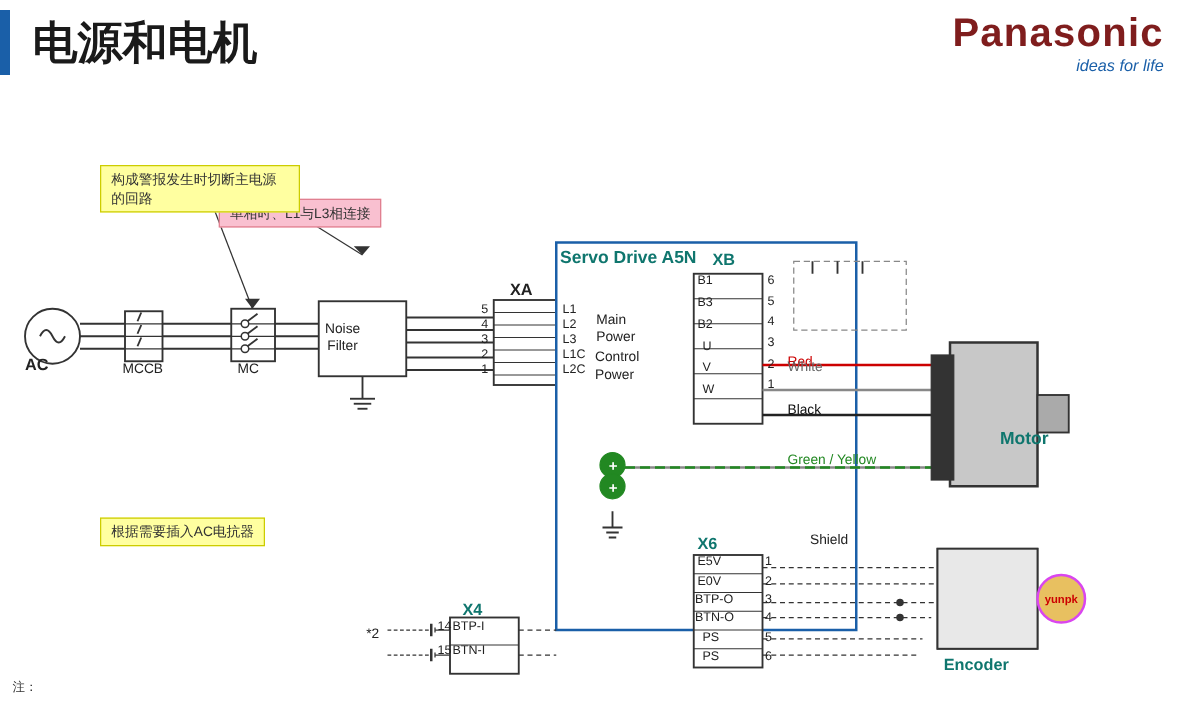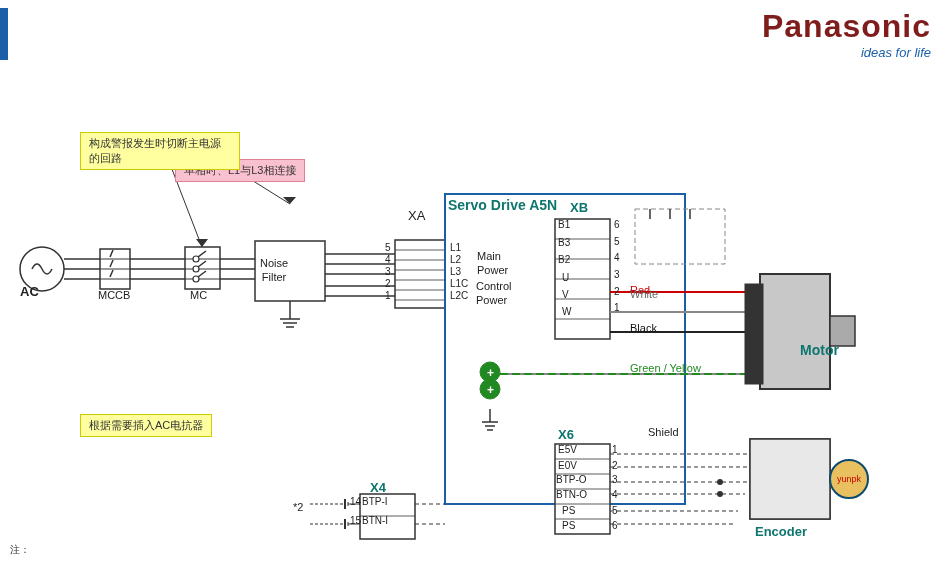--- a/index.html
+++ b/index.html
@@ -107,31 +107,32 @@
       right: 82px;
       bottom: 60px;
       width: 40px;
       height: 40px;
       background: #e8c060;
       border-radius: 50%;
       display: flex;
       align-items: center;
       justify-content: center;
       font-size: 9px;
-      font-weight: normal;
+      font-weight: bold;
       color: #c00;
-      border: 2px solid #0c4a6e;
+      border: 2px solid #d946ef;
     }
   </style>
 </head>
 <body>
 
 <div id="header">
   <div id="title-area">
     <div id="title-bar"></div>
+    <span id="page-title">电源和电机</span>
   </div>
   <div id="logo-area">
     <div id="logo-panasonic">Panasonic</div>
     <div id="logo-tagline">ideas for life</div>
   </div>
 </div>
 
 <div id="diagram">
 
   <svg id="diagram-svg" xmlns="http://www.w3.org/2000/svg">
@@ -292,21 +293,21 @@
 
   <div class="callout-yellow" style="top:350px; left:80px;">根据需要插入AC电抗器</div>
 
   <div class="label-text" style="top:220px; left:20px; font-size:13px; font-weight:bold;">AC</div>
   <div class="label-text" style="top:225px; left:98px; font-size:11px;">MCCB</div>
   <div class="label-text" style="top:225px; left:190px; font-size:11px;">MC</div>
   <div class="label-text" style="top:192px; left:260px; font-size:11px; text-align:center; line-height:1.3;">Noise<br>Filter</div>
 
   <div class="label-text-bold" style="top:133px; left:448px; font-size:14px; font-weight:bold;">Servo Drive A5N</div>
 
-  <div class="label-text" style="top:144px; left:408px; font-size:13px; font-weight:normal;">XA</div>
+  <div class="label-text" style="top:160px; left:408px; font-size:13px; font-weight:bold;">XA</div>
 
   <div class="label-text" style="top:178px; left:385px; font-size:10px;">5</div>
   <div class="label-text" style="top:190px; left:385px; font-size:10px;">4</div>
   <div class="label-text" style="top:202px; left:385px; font-size:10px;">3</div>
   <div class="label-text" style="top:214px; left:385px; font-size:10px;">2</div>
   <div class="label-text" style="top:226px; left:385px; font-size:10px;">1</div>
 
   <div class="label-text" style="top:178px; left:450px; font-size:10px;">L1</div>
   <div class="label-text" style="top:190px; left:450px; font-size:10px;">L2</div>
   <div class="label-text" style="top:202px; left:450px; font-size:10px;">L3</div>

